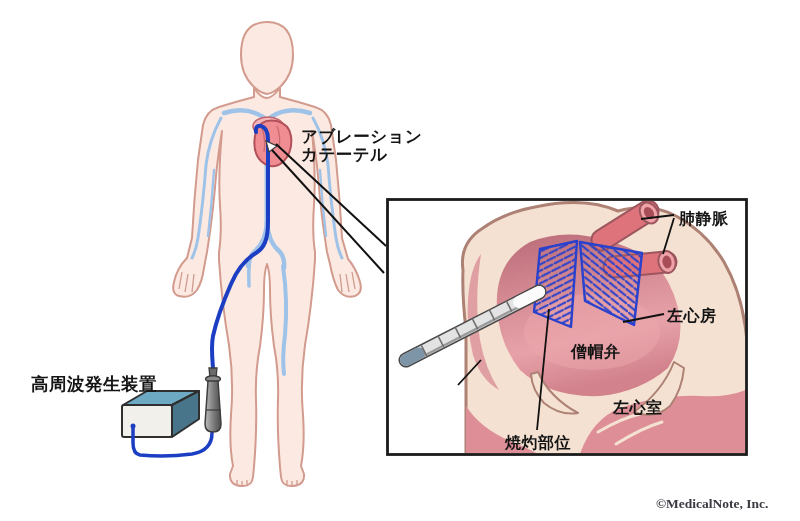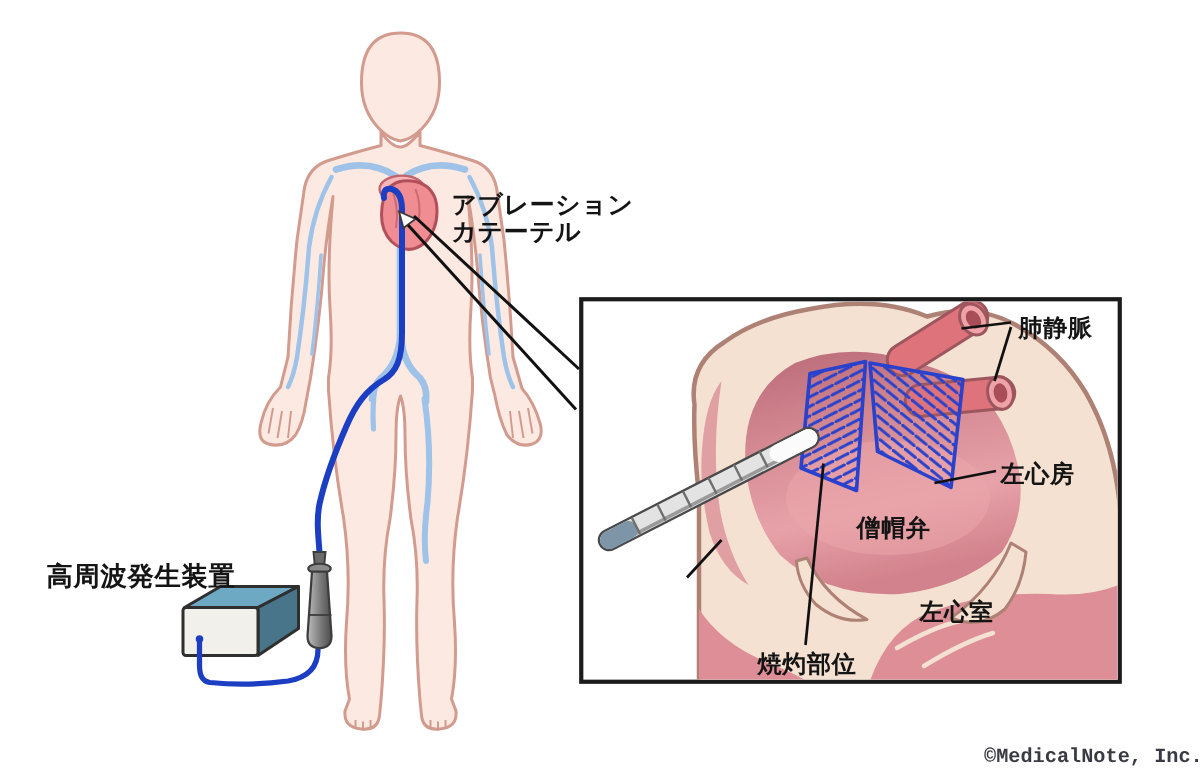--- a/index.html
+++ b/index.html
@@ -1,18 +1,18 @@
 <!DOCTYPE html>
 <html><head>
 <meta charset="utf-8">
 <style>
   html,body { margin:0; padding:0; background:#ffffff; }
   .stage {
     position:relative; width:800px; height:521px; background:#ffffff;
-    font-family:Liberation Mono, monospace; overflow:hidden;text-align:center;
+    font-family:Liberation Serif, serif; overflow:hidden;text-align:center;
   }
   .stage svg { position:absolute; left:0; top:0; }
   text { fill:#141414; }
   .jp  { font-weight:600; letter-spacing:0.5px; }
   .copyright { font-weight:600; fill:#3a3a42; }
 </style>
 </head>
 <body>
 
 <div class="stage">

